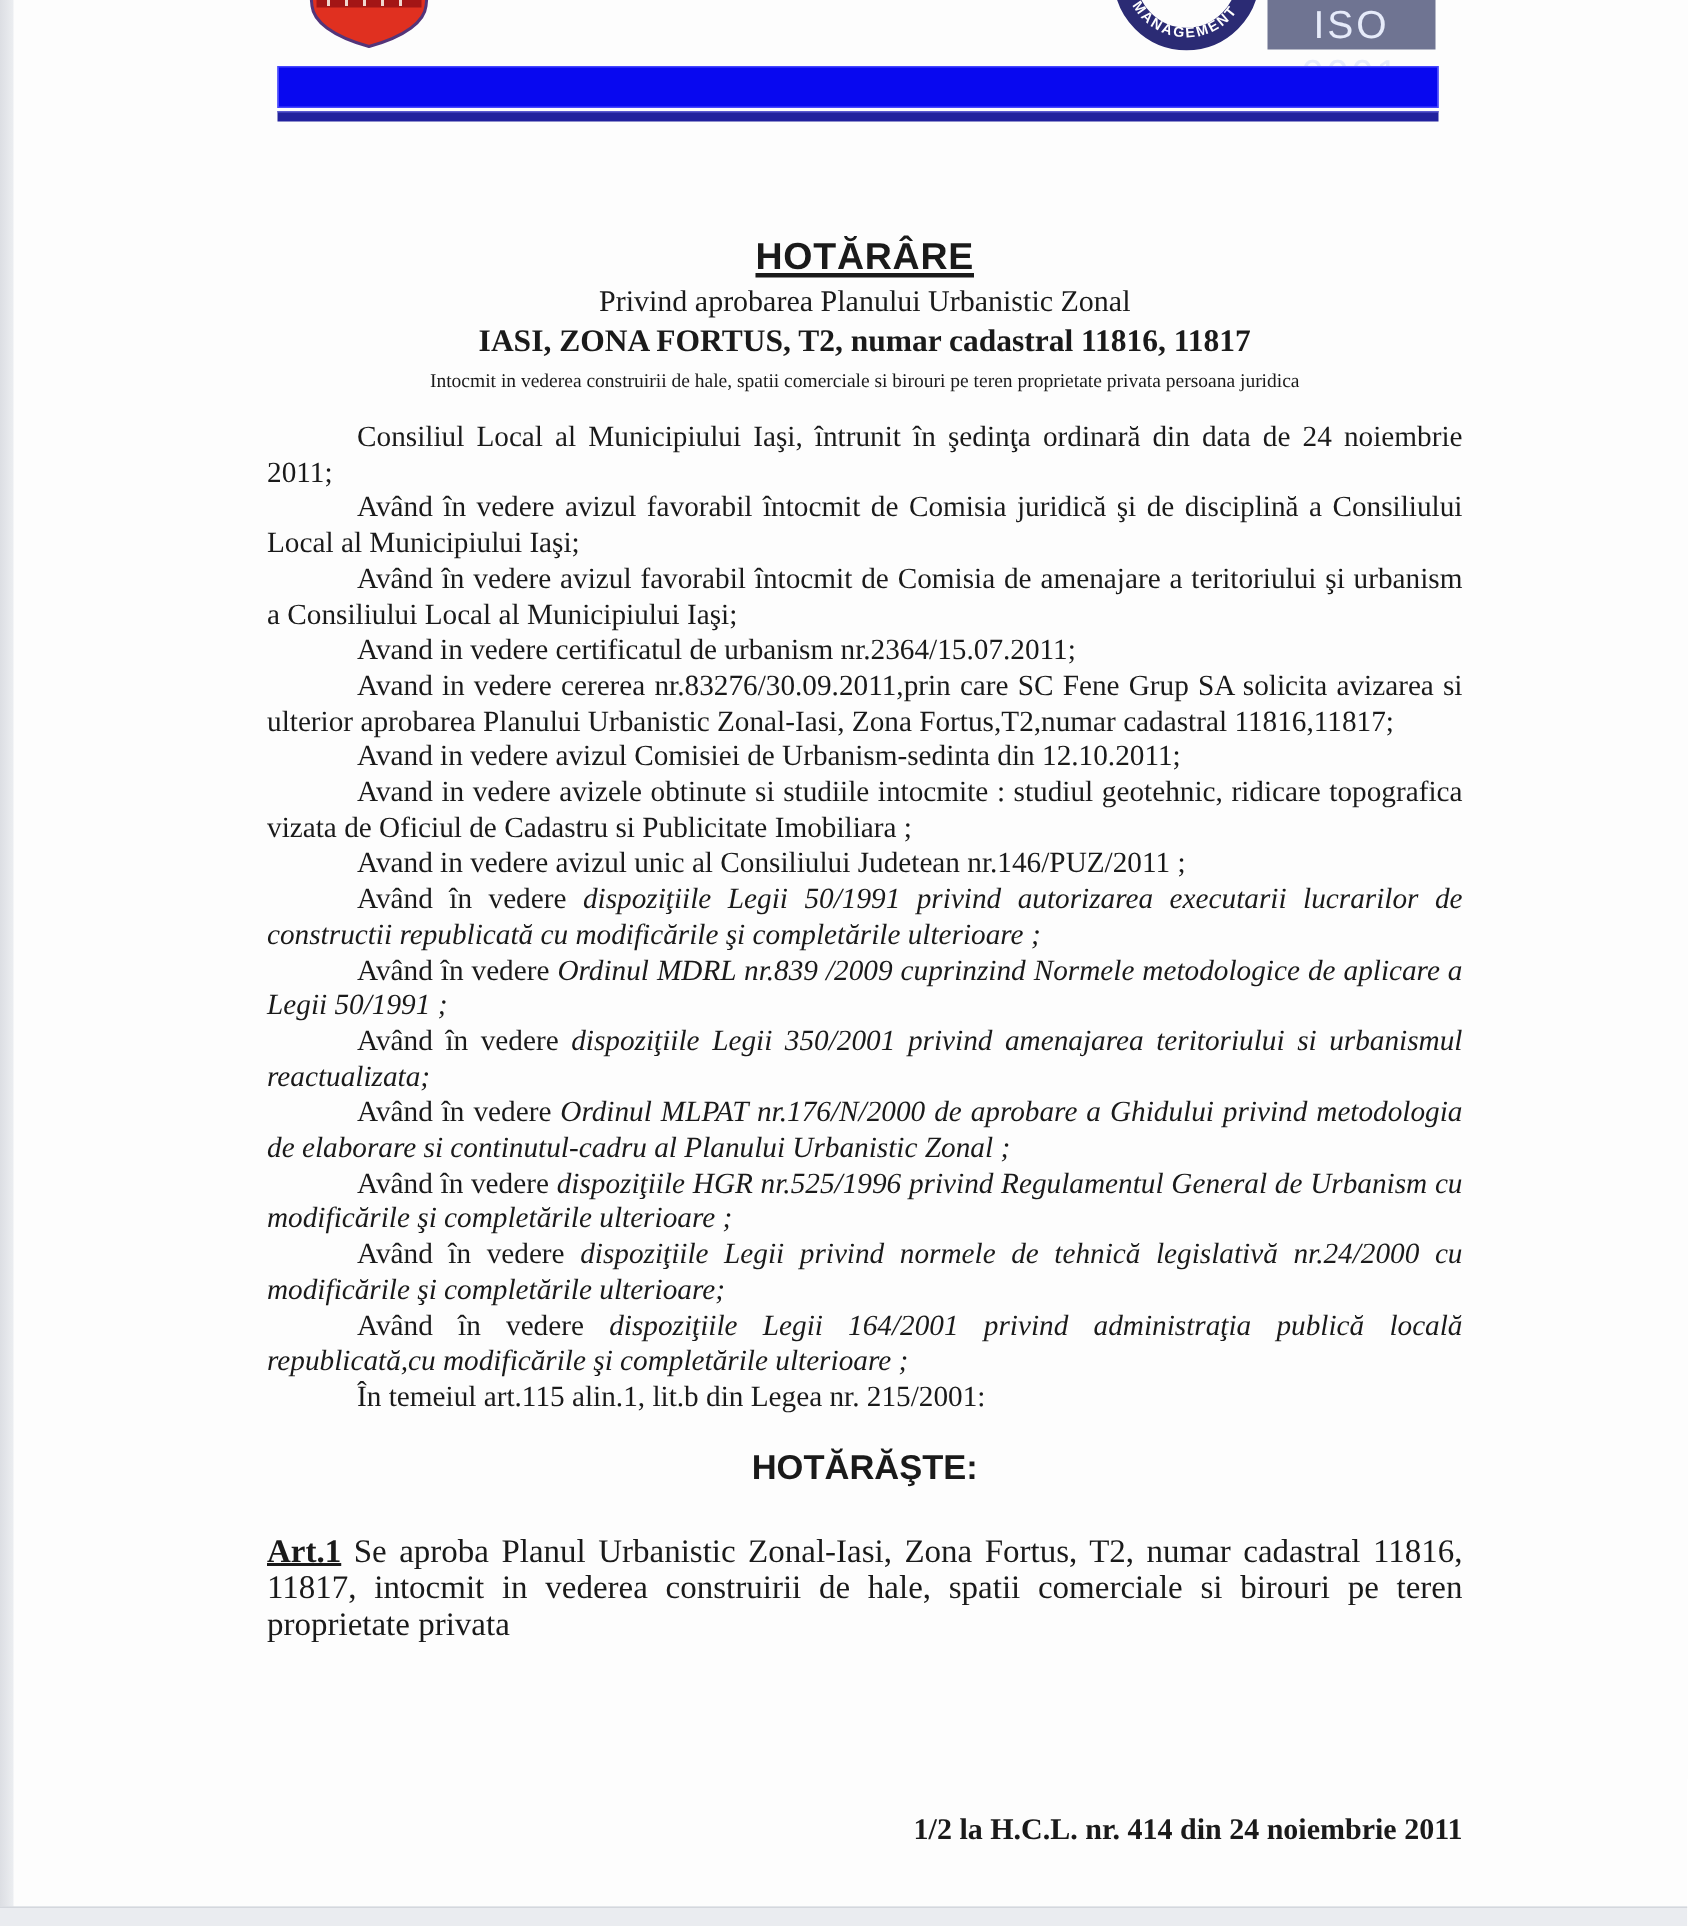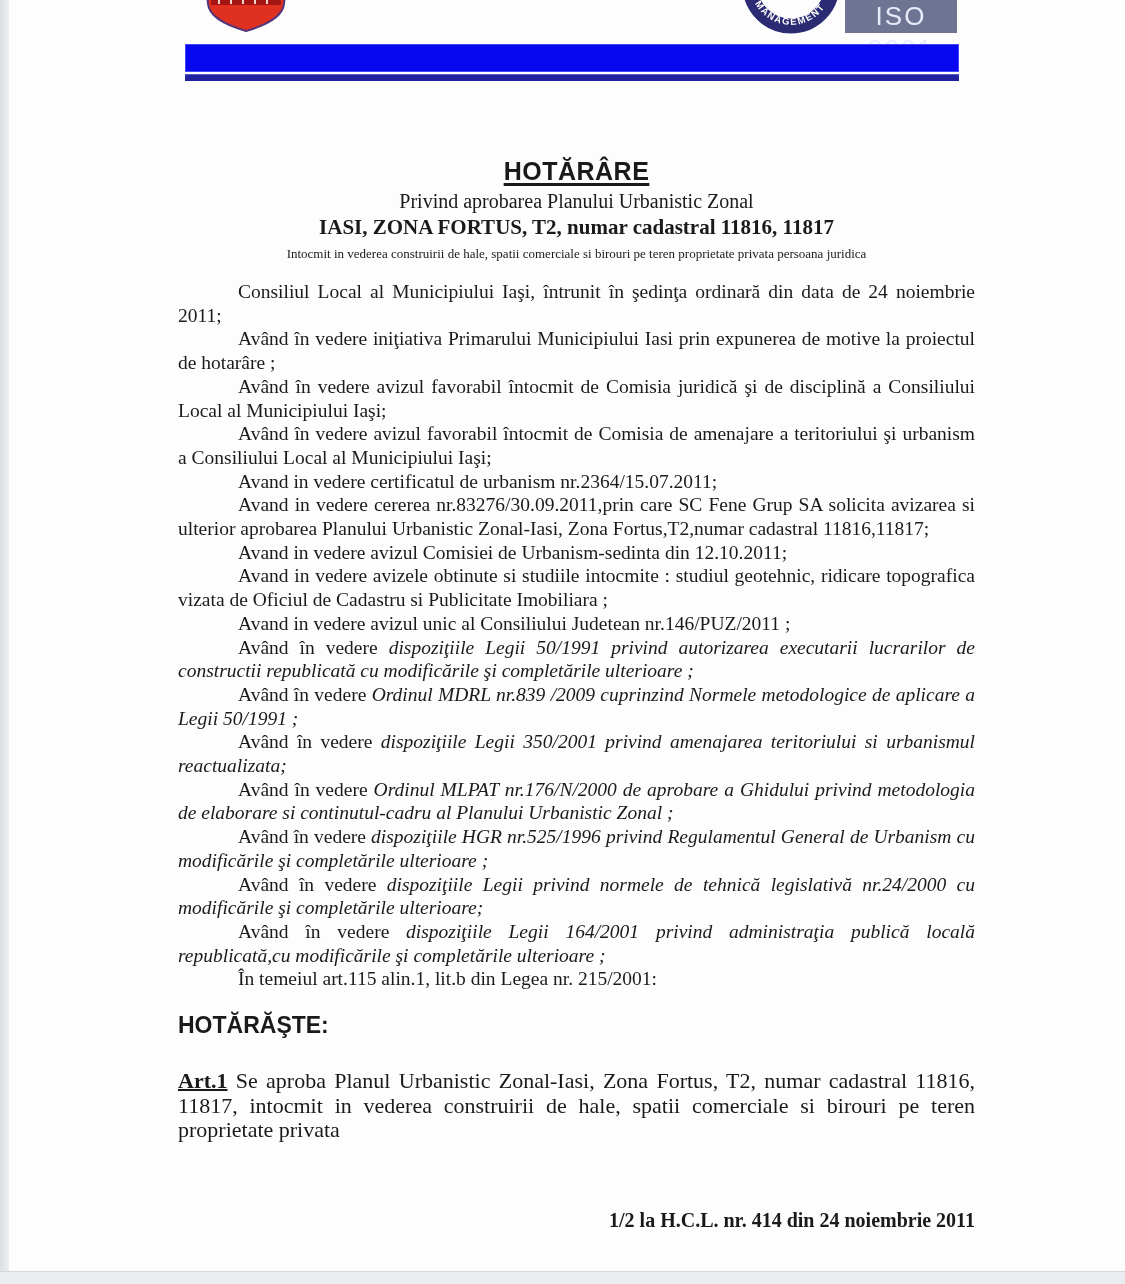--- a/index.html
+++ b/index.html
@@ -76,21 +76,21 @@
     font-size: 19.5px;
     line-height: 23.7px;
     text-align: justify;
     text-indent: 60px;
   }
   .para .it { font-style: italic; }
 
   .resolution-heading {
     font-family: "Liberation Sans", sans-serif;
     font-size: 23px; font-weight: bold;
-    text-align: left;
+    text-align: center;
     margin: 21px 0 0 0;
   }
   .article {
     margin: 30px 0 0 0;
     font-size: 22px;
     line-height: 24.5px;
     text-align: justify;
   }
   .article .art-label {
     font-weight: bold;
@@ -142,21 +142,20 @@
 
     <div class="title-block">
       <div class="main-heading">HOTĂRÂRE</div>
       <div class="subtitle">Privind aprobarea Planului Urbanistic Zonal</div>
       <div class="title-bold">IASI, ZONA FORTUS, T2, numar cadastral 11816, 11817</div>
       <div class="title-bold2">Intocmit in vederea construirii de hale, spatii comerciale si birouri pe teren proprietate privata persoana juridica</div>
     </div>
 
     <div class="paras">
         <p class="para"><span>Consiliul Local al Municipiului Iaşi, întrunit în şedinţa ordinară din data de 24 noiembrie 2011;</span></p>
-        <p class="para"><span>Având în vedere iniţiativa Primarului Municipiului Iasi  prin expunerea de motive la proiectul de hotarâre ;</span></p>
         <p class="para"><span>Având în vedere avizul favorabil întocmit de Comisia juridică şi de disciplină a Consiliului Local al Municipiului Iaşi;</span></p>
         <p class="para"><span>Având în vedere  avizul favorabil întocmit de Comisia de amenajare a teritoriului şi urbanism a Consiliului Local al Municipiului Iaşi;</span></p>
         <p class="para"><span>Avand in vedere certificatul de urbanism nr.2364/15.07.2011;</span></p>
         <p class="para"><span>Avand in vedere cererea nr.83276/30.09.2011,prin care SC Fene Grup SA solicita avizarea si ulterior aprobarea Planului Urbanistic Zonal-Iasi, Zona Fortus,T2,numar cadastral 11816,11817;</span></p>
         <p class="para"><span>Avand in vedere avizul Comisiei de Urbanism-sedinta din 12.10.2011;</span></p>
         <p class="para"><span>Avand in vedere avizele obtinute si studiile intocmite : studiul geotehnic, ridicare topografica vizata de Oficiul de Cadastru si Publicitate Imobiliara ;</span></p>
         <p class="para"><span>Avand in vedere avizul unic al Consiliului Judetean nr.146/PUZ/2011 ;</span></p>
         <p class="para"><span>Având în vedere </span><span class="it">dispoziţiile Legii 50/1991 privind autorizarea executarii lucrarilor de constructii republicată cu modificările şi completările ulterioare ;</span></p>
         <p class="para"><span>Având în vedere  </span><span class="it">Ordinul MDRL nr.839 /2009 cuprinzind Normele metodologice de aplicare a Legii 50/1991 ;</span></p>
         <p class="para"><span>Având în vedere </span><span class="it">dispoziţiile Legii 350/2001 privind amenajarea teritoriului si urbanismul reactualizata;</span></p>

